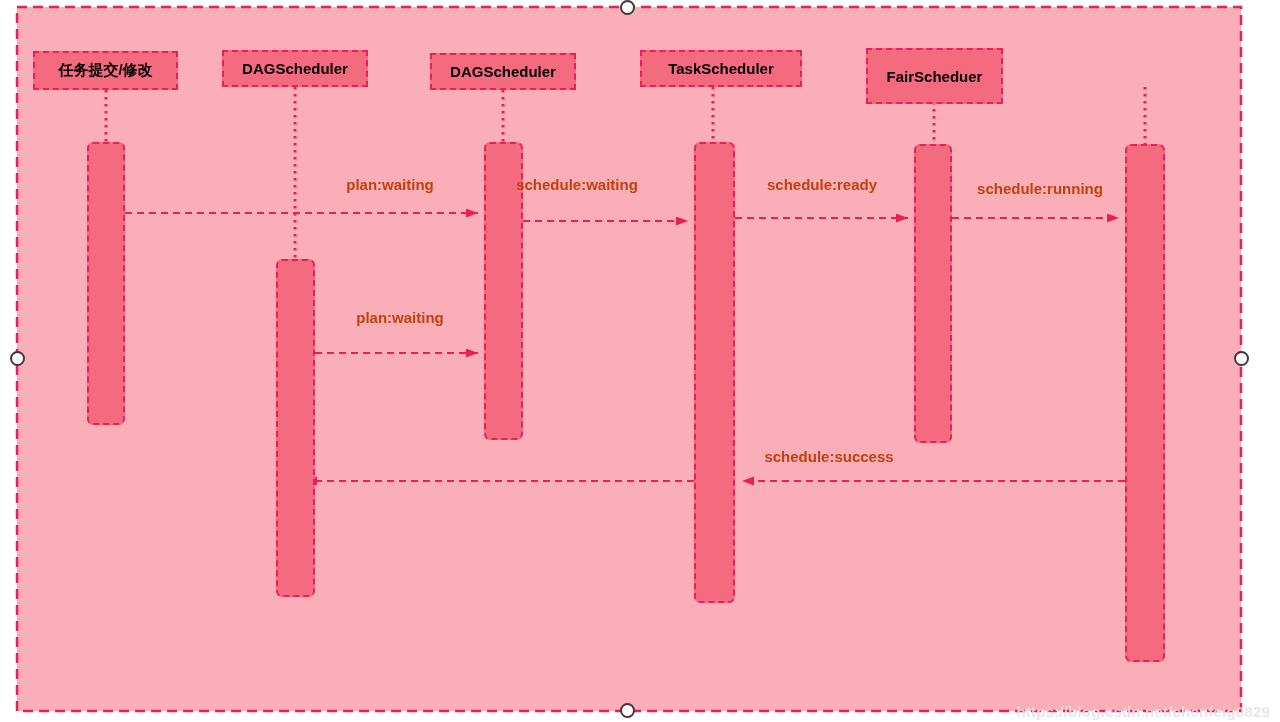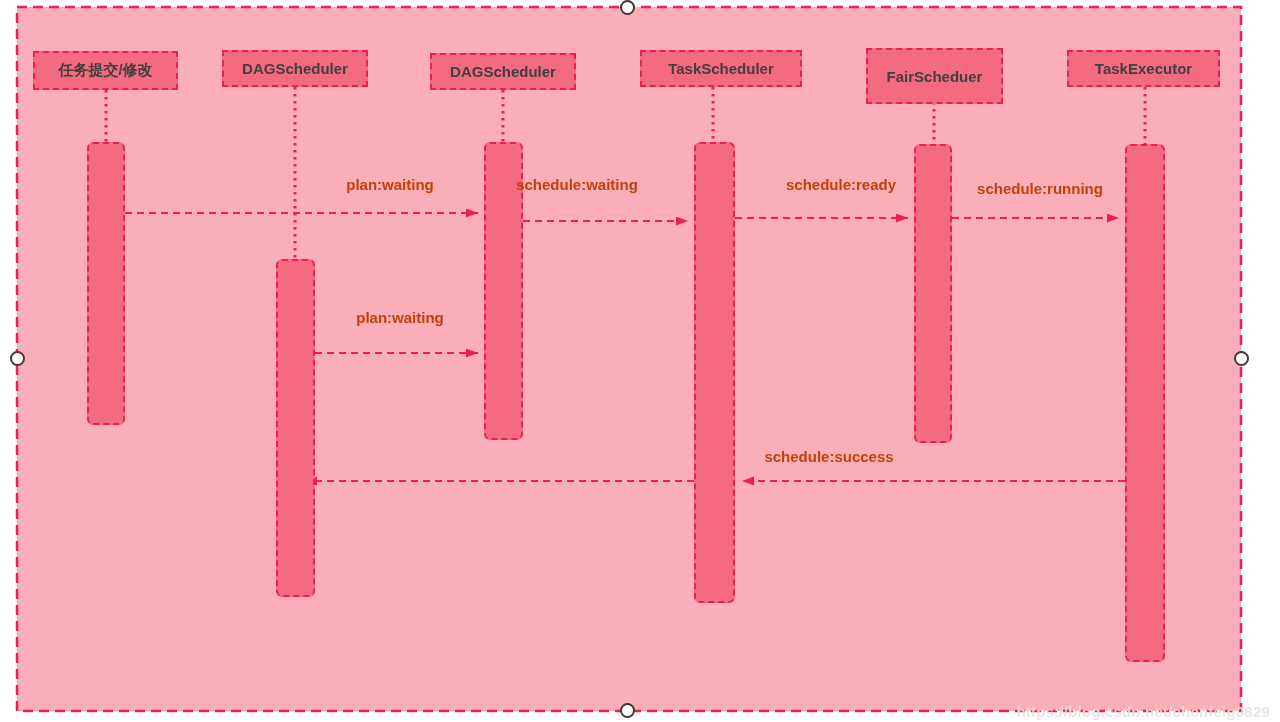--- a/index.html
+++ b/index.html
@@ -7,21 +7,21 @@
     position:relative;width:1280px;height:722px;overflow:hidden;
     font-family:"Liberation Sans","DejaVu Sans",sans-serif;
     background:#ffffff;
   }
   svg.layer{position:absolute;left:0;top:0;}
   .actor-box{
     position:absolute;
     background:#f46a7e;
     border:2px dashed #ec1e58;
     display:flex;align-items:center;justify-content:center;
-    font-size:15px;font-weight:bold;color:#404040;
+    font-size:15px;font-weight:bold;color:#000000;
     box-sizing:border-box;
     white-space:nowrap;
   }
   .activation-bar{
     position:absolute;
     background:#f46a7e;
     border:2px dashed #ec1e58;
     border-radius:6px;
     box-sizing:border-box;
   }
@@ -93,25 +93,24 @@
   <div class="activation-bar" style="left:484px; top:142px; width:39px; height:298px;"></div>
   <div class="activation-bar" style="left:694px; top:142px; width:41px; height:461px;"></div>
   <div class="activation-bar" style="left:914px; top:144px; width:38px; height:299px;"></div>
   <div class="activation-bar" style="left:1125px;top:144px; width:40px; height:518px;"></div>
 
   <div class="actor-box" style="left:33px;  top:51px; width:145px; height:39px;">任务提交/修改</div>
   <div class="actor-box" style="left:222px; top:50px; width:146px; height:37px;">DAGScheduler</div>
   <div class="actor-box" style="left:430px; top:53px; width:146px; height:37px;">DAGScheduler</div>
   <div class="actor-box" style="left:640px; top:50px; width:162px; height:37px;">TaskScheduler</div>
   <div class="actor-box" style="left:866px; top:48px; width:137px; height:56px;">FairScheduer</div>
-  <div class="actor-box" style="left:1067px;top:50px; width:153px; height:37px;">TaskExecutor</div>
 
   <div class="msg-label" style="left:390px;  top:176px;">plan:waiting</div>
   <div class="msg-label" style="left:577px;  top:176px;">schedule:waiting</div>
-  <div class="msg-label" style="left:841px;  top:176px;">schedule:ready</div>
+  <div class="msg-label" style="left:822px;  top:176px;">schedule:ready</div>
   <div class="msg-label" style="left:1040px; top:180px;">schedule:running</div>
   <div class="msg-label" style="left:400px;  top:309px;">plan:waiting</div>
   <div class="msg-label" style="left:829px;  top:448px;">schedule:success</div>
 
 
   <div class="handle" style="left:620px;  top:0px;   "></div>
   <div class="handle" style="left:10px;   top:351px; "></div>
   <div class="handle" style="left:1234px; top:351px; "></div>
   <div class="handle" style="left:620px;  top:703px; "></div>
 

